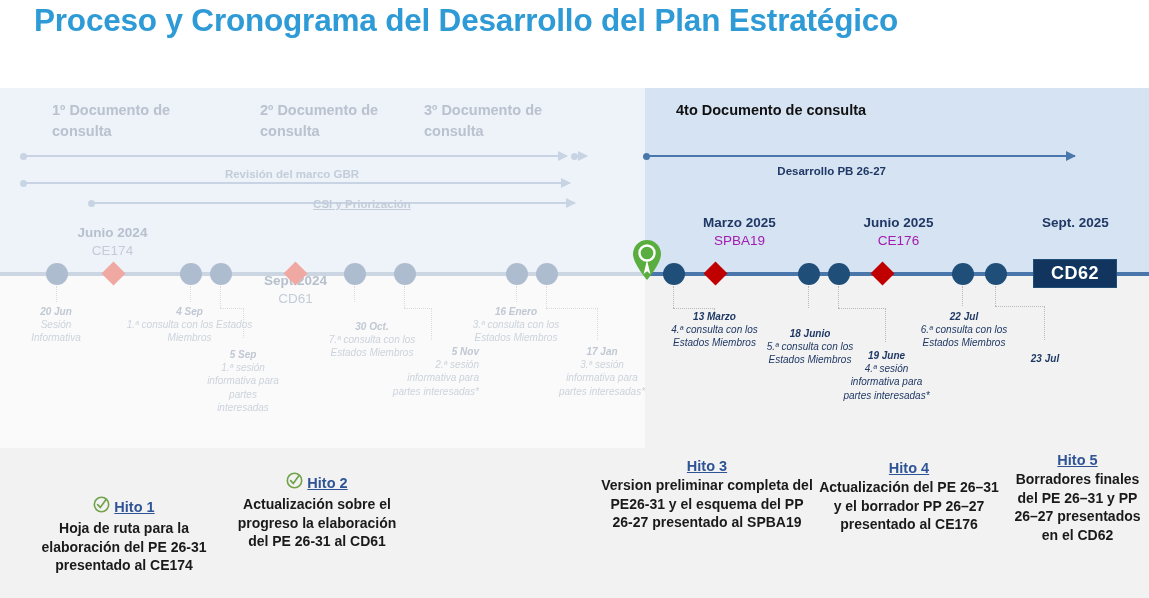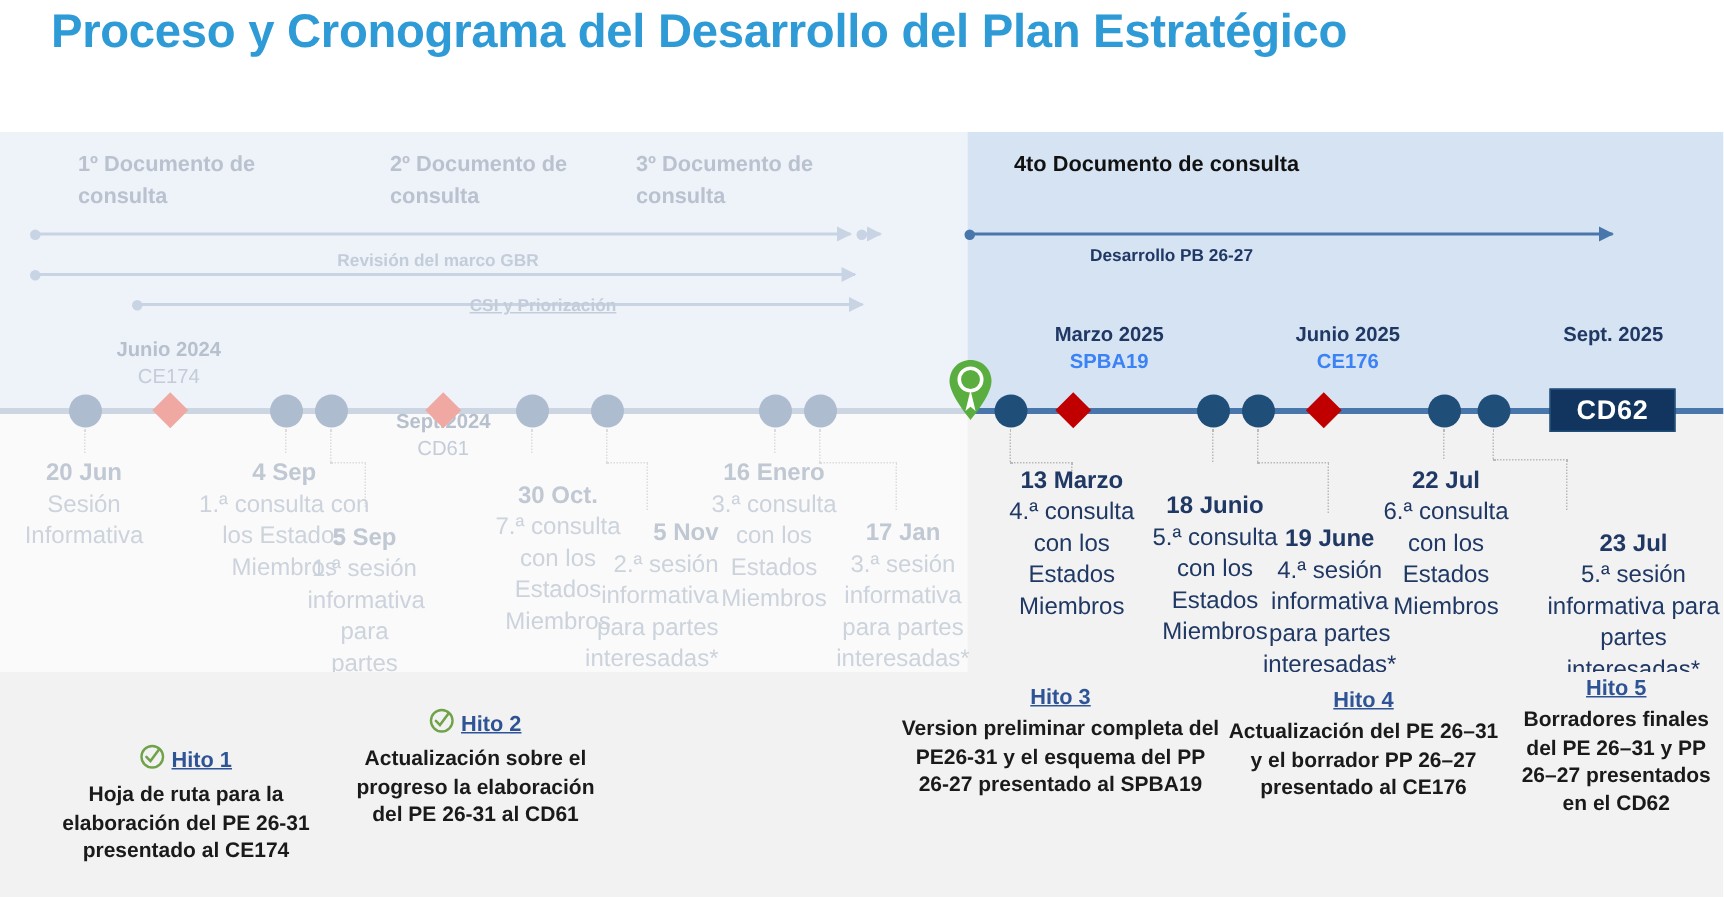--- a/index.html
+++ b/index.html
@@ -105,26 +105,27 @@
 
   
   .month {
     position:absolute; text-align:center; line-height:1.3;
   }
   .month .m-name { font-size:13.5px; font-weight:bold; display:block; }
   .month .m-code { font-size:13.5px; display:block; }
   .month.faded .m-name { color:#b7c0cd; }
   .month.faded .m-code { color:#c3ccd8; }
   .month.active .m-name { color:#1f3864; }
-  .month.active .m-code { color:#3b82f6; font-weight:bold; }
+  .month.active .m-code { color:#a21caf; font-weight:normal; }
 
   
   .event {
     position:absolute; text-align:center; line-height:1.32;
-    font-size:16px;
+    font-size:10px;
+    font-style:italic;
   }
   .event .e-date { font-weight:bold; display:block; }
   .event .e-desc { display:block; }
   .event.faded .e-date { color:#c0c8d3; }
   .event.faded .e-desc { color:#ccd3dc; }
   .event.active .e-date { color:#1f3864; }
   .event.active .e-desc { color:#1f3864; }
 
   
   .cd62 {
@@ -179,21 +180,21 @@
   <div class="arrow-line faded" style="left:22px;  top:155px; width:545px;"></div>
   <div class="arrow-line active" style="left:645px; top:155px; width:430px;"></div>
   <div class="arrow-line faded" style="left:573px; top:155px; width:14px;"></div>
 
   <div class="arrow-line faded" style="left:22px; top:182px; width:548px;"></div>
   <div class="arrow-label faded" style="left:72px; top:168px; width:440px;">Revisión del marco GBR</div>
 
   <div class="arrow-line faded" style="left:90px; top:202px; width:485px;"></div>
   <div class="arrow-label faded" style="left:142px; top:198px; width:440px;text-decoration:underline;">CSI y Priorización</div>
 
-  <div class="arrow-label active" style="left:676px; top:165px; width:210px; text-align:center;">Desarrollo PB 26-27</div>
+  <div class="arrow-label active" style="left:676px; top:165px; width:210px; text-align:right;">Desarrollo PB 26-27</div>
 
   <div class="axis faded"></div>
   <div class="axis active"></div>
 
   <div class="month faded" style="left:50px;  top:224px; width:125px;">
     <span class="m-name">Junio 2024</span>
     <span class="m-code">CE174</span>
   </div>
   <div class="month faded" style="left:233px; top:224px; width:125px;margin-top:48px;">
     <span class="m-name">Sept.2024</span>
@@ -304,23 +305,22 @@
     <span class="e-desc">5.ª consulta con los Estados Miembros</span>
   </div>
   <div class="event active" style="left:840px; top:349px; width:93px;">
     <span class="e-date">19 June</span>
     <span class="e-desc">4.ª sesión informativa para partes interesadas*</span>
   </div>
   <div class="event active" style="left:920px; top:310px; width:88px;">
     <span class="e-date">22 Jul</span>
     <span class="e-desc">6.ª consulta con los Estados Miembros</span>
   </div>
-  <div class="event active" style="left:985px; top:352px; width:120px;margin-left:44px;">
+  <div class="event active" style="left:985px; top:352px; width:120px;">
     <span class="e-date">23 Jul</span>
-    <span class="e-desc">5.ª sesión informativa para partes interesadas*</span>
   </div>
 
   <div class="footer">
 
     <div class="ms" style="left:30px; top:24px; width:188px;margin-top:24px;">
       <div>
         <span class="check">
           <svg width="17" height="17" viewBox="0 0 17 17">
             <circle cx="8.5" cy="8.5" r="7.2" fill="none" stroke="#70a24a" stroke-width="1.6"></circle>
             <path d="M4.6 8.6 L7.3 11.4 L13 3.6" fill="none" stroke="#70a24a" stroke-width="1.7" stroke-linecap="round"></path>

